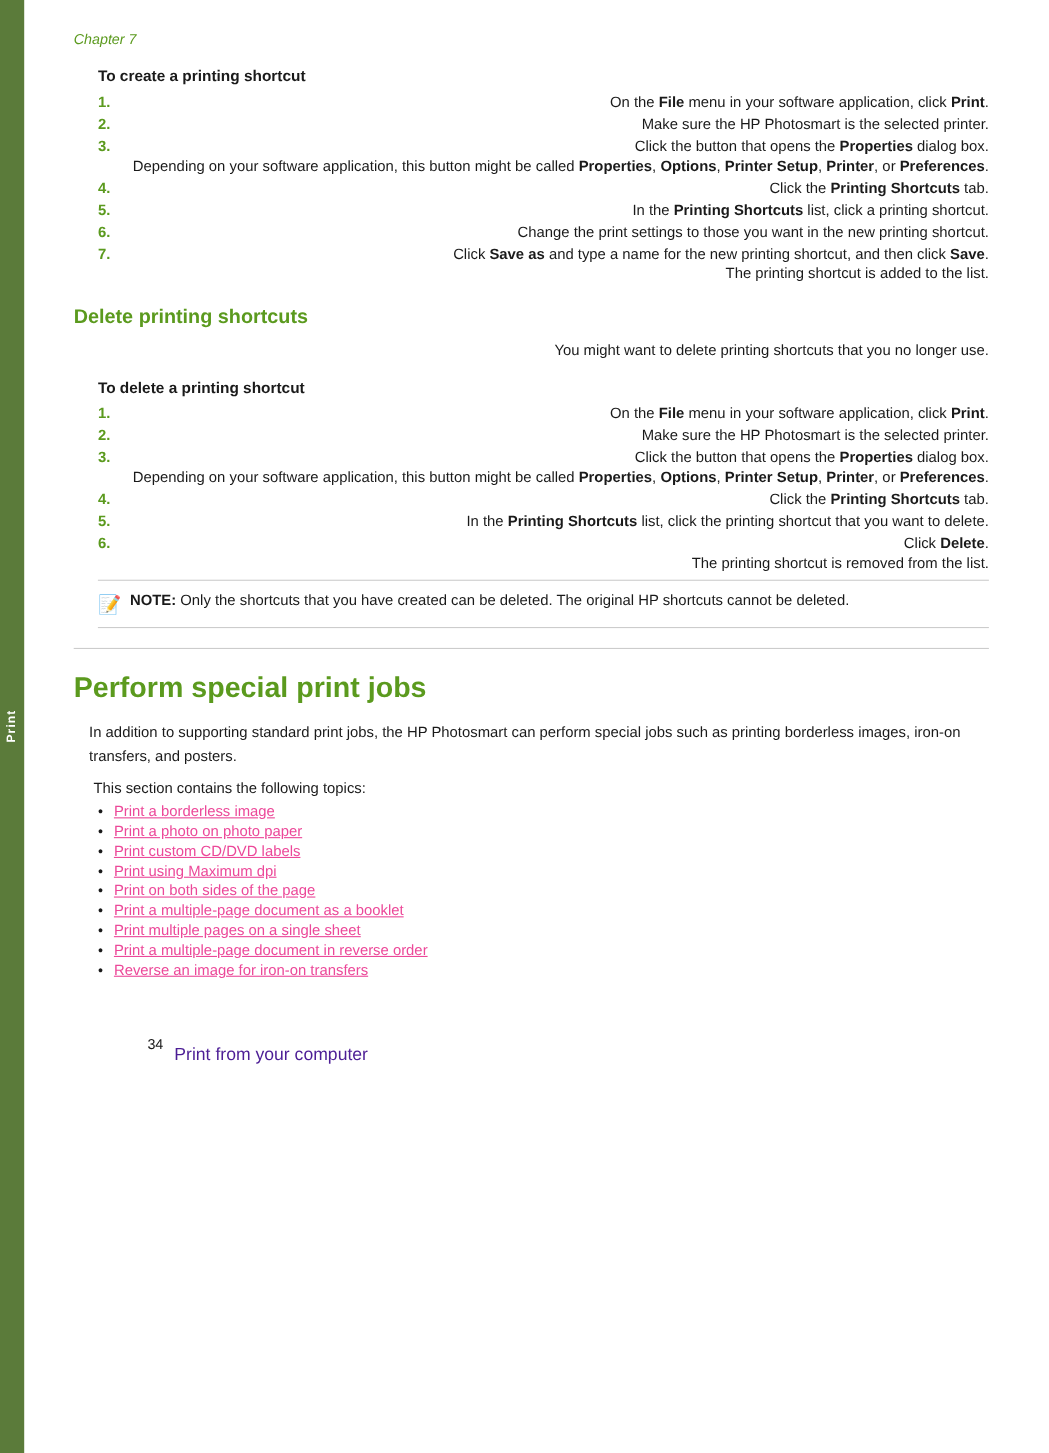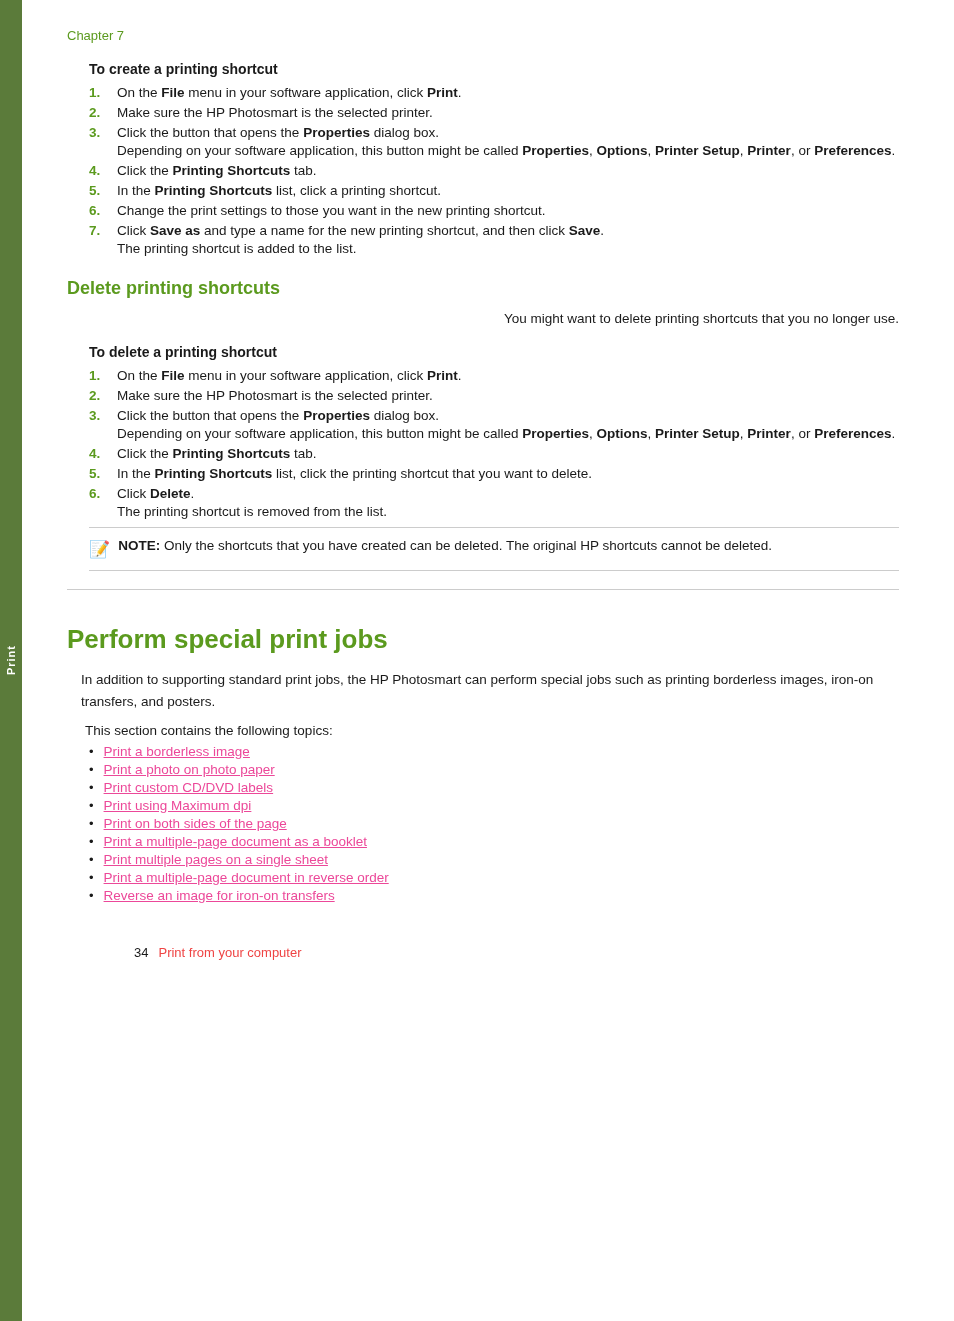--- a/index.html
+++ b/index.html
@@ -41,20 +41,21 @@
 
     .content-area {
       flex: 1;
       padding: 28px 55px 40px 45px;
     }
 
     .chapter-label {
       color: #5b9a1e;
       font-size: 13px;
       margin-bottom: 18px;
+      font-style: italic;
     }
 
     .section-heading-bold {
       font-size: 14px;
       font-weight: bold;
       color: #1a1a1a;
       margin-bottom: 8px;
     }
 
     .numbered-list {
@@ -73,20 +74,21 @@
     .list-num {
       color: #5b9a1e;
       font-weight: bold;
       font-size: 13.5px;
       min-width: 28px;
       margin-left: -20px;
     }
 
     .list-content {
       flex: 1;
+      text-align: right;
     }
 
     .list-content .sub-line {
       display: block;
       margin-top: 3px;
       padding-left: 0;
     }
 
     b, strong {
       font-weight: bold;
@@ -125,21 +127,21 @@
     .note-label {
       font-weight: bold;
     }
 
     .big-section-title {
       color: #5b9a1e;
       font-size: 26px;
       font-weight: bold;
       margin: 12px 0 14px 0;
       border-top: 1px solid #ccc;
-      padding-top: 34px;
+      padding-top: 20px;
     }
 
     .big-section-intro {
       margin: 0 0 6px 14px;
       line-height: 1.6;
     }
 
     .topics-intro {
       margin: 8px 0 6px 18px;
     }
@@ -179,22 +181,23 @@
       padding-left: 45px;
     }
 
     .page-num {
       font-size: 13px;
       color: #1a1a1a;
       font-weight: normal;
     }
 
     .footer-text {
-      font-size: 13px;
-      color: #ef4444;
+      font-size: 16px;
+      color: #4c1d95;
+      margin-top: 20px;
     }
 
     .indent-block {
       margin-left: 22px;
     }
   </style>
 </head>
 <body>
 
 <div class="page">

